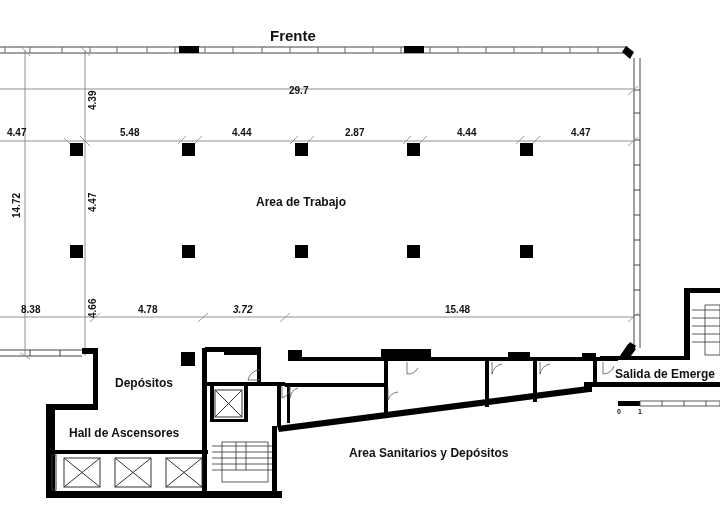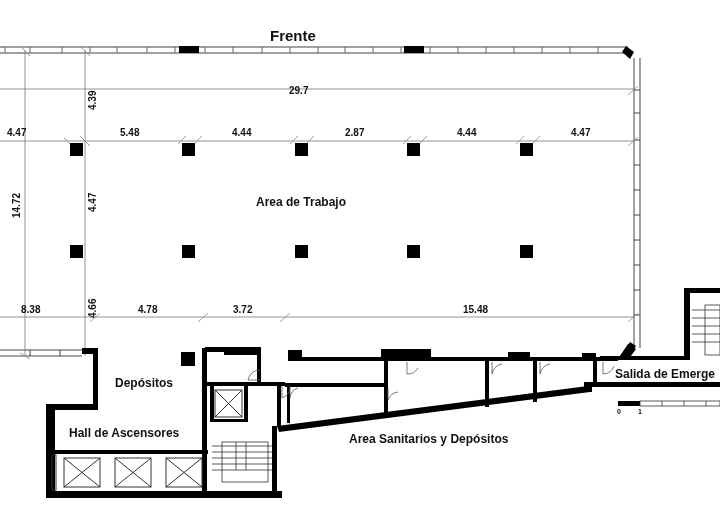--- a/index.html
+++ b/index.html
@@ -219,28 +219,28 @@
 
 <div class="lbl dim" style="left:7px;top:128px;">4.47</div>
 <div class="lbl dim" style="left:120px;top:128px;">5.48</div>
 <div class="lbl dim" style="left:232px;top:128px;">4.44</div>
 <div class="lbl dim" style="left:345px;top:128px;">2.87</div>
 <div class="lbl dim" style="left:457px;top:128px;">4.44</div>
 <div class="lbl dim" style="left:571px;top:128px;">4.47</div>
 
 <div class="lbl dim" style="left:21px;top:305px;">8.38</div>
 <div class="lbl dim" style="left:138px;top:305px;text-align:right;">4.78</div>
-<div class="lbl dim" style="left:233px;top:305px;">3.72</div>
-<div class="lbl dim" style="left:463px;top:305px;">15.48</div>
+<div class="lbl dim" style="left:233px;top:305px;font-style:italic;">3.72</div>
+<div class="lbl dim" style="left:445px;top:305px;">15.48</div>
 
 <div class="lbl dim vert" style="left:12px;top:218px;">14.72</div>
 <div class="lbl dim vert" style="left:88px;top:110px;">4.39</div>
 <div class="lbl dim vert" style="left:88px;top:212px;">4.47</div>
 <div class="lbl dim vert" style="left:88px;top:318px;">4.66</div>
 
 <div class="lbl room" style="left:256px;top:196px;">Area de Trabajo</div>
 <div class="lbl room" style="left:115px;top:377px;">Depósitos</div>
 <div class="lbl room" style="left:69px;top:427px;">Hall de Ascensores</div>
-<div class="lbl room" style="left:349px;top:433px;">Area Sanitarios y Depósitos</div>
+<div class="lbl room" style="left:349px;top:447px;">Area Sanitarios y Depósitos</div>
 <div class="lbl room" style="left:615px;top:368px;">Salida de Emerge</div>
 
 <div class="lbl scale-num" style="left:617px;top:408px;">0</div>
 <div class="lbl scale-num" style="left:638px;top:408px;">1</div>
 
 </body></html>

